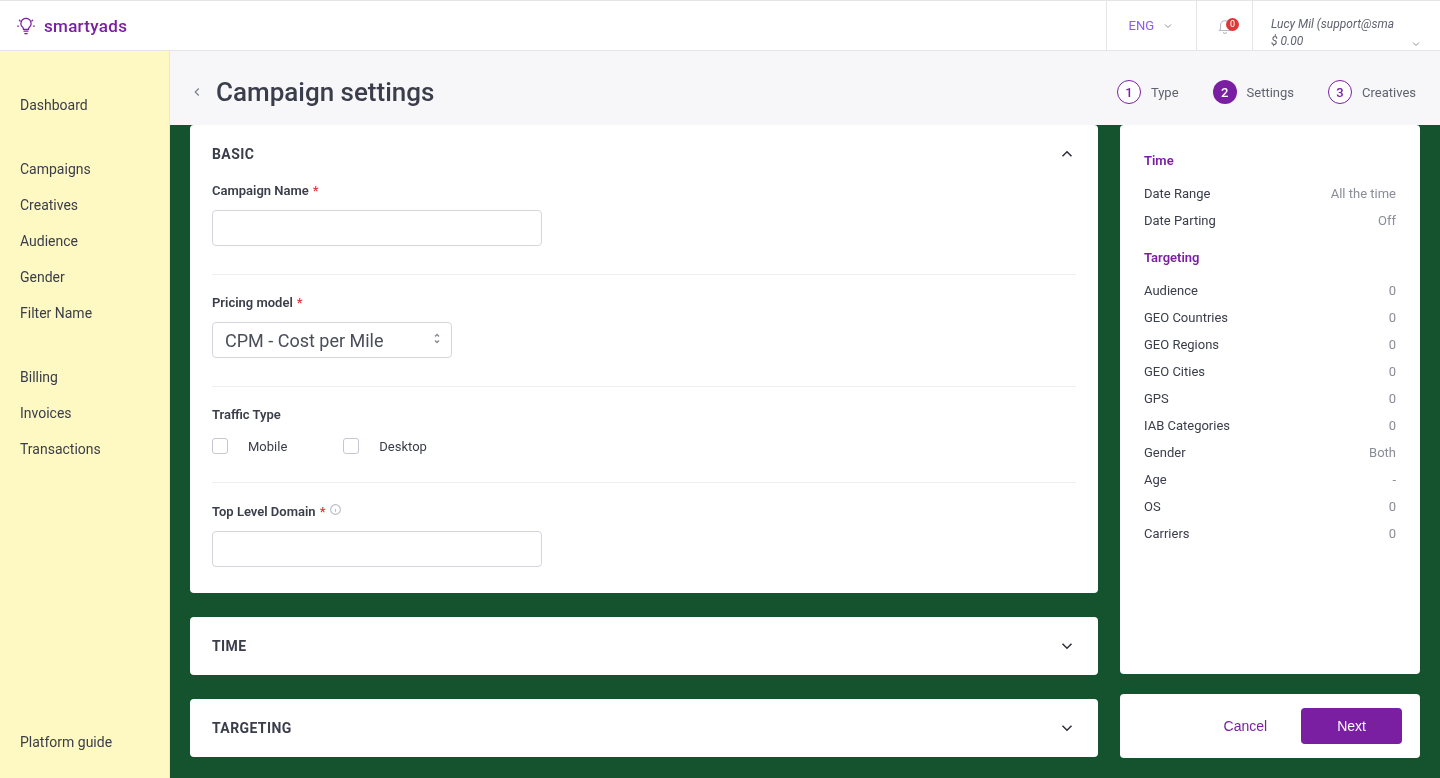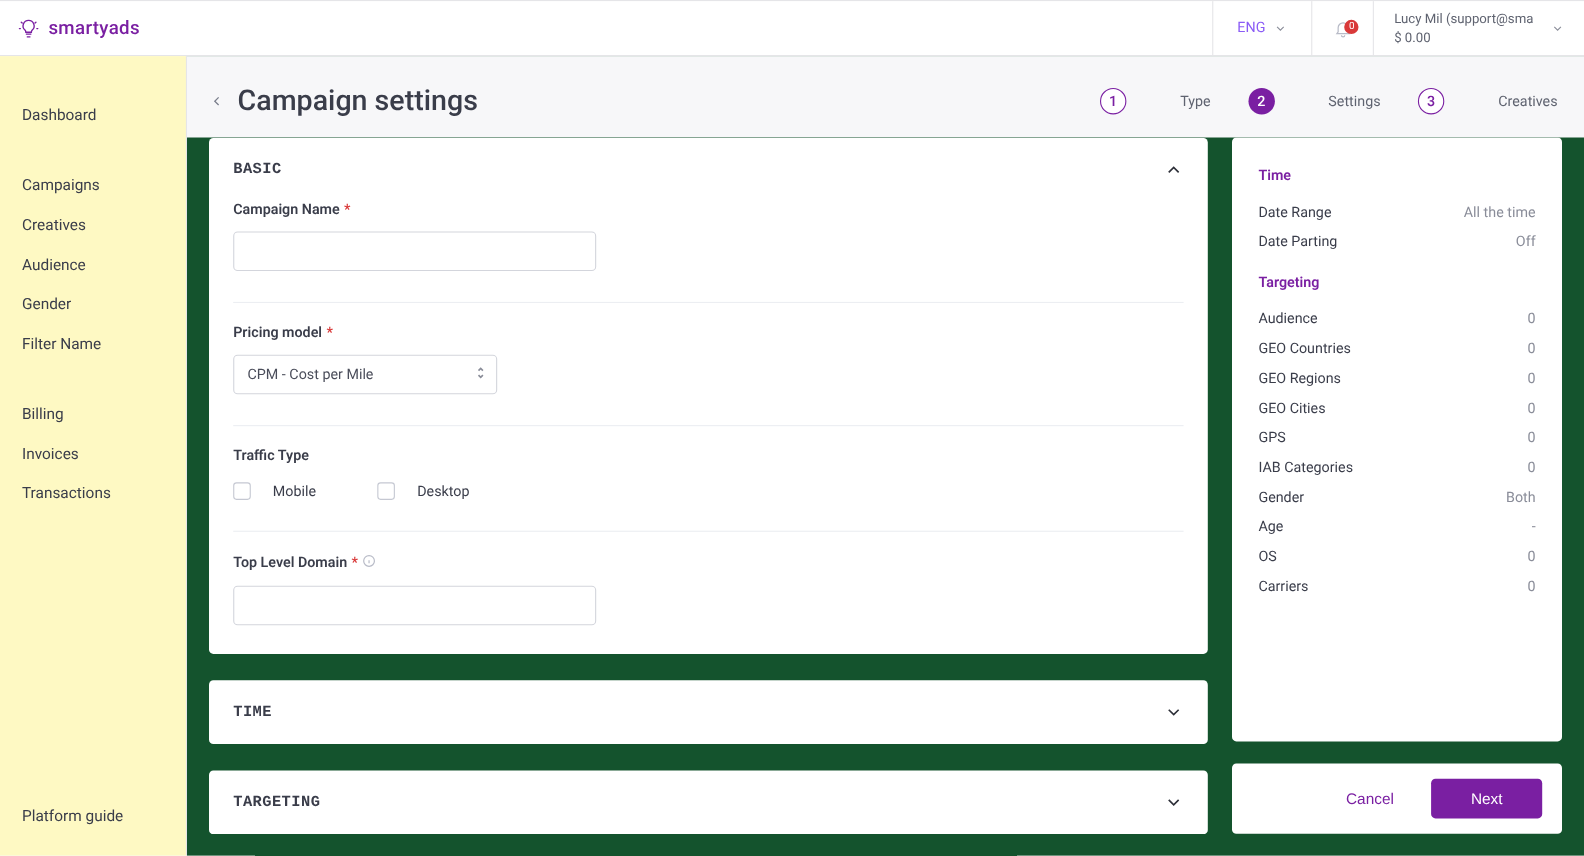--- a/index.html
+++ b/index.html
@@ -33,24 +33,24 @@
     cursor: pointer;
   }
   .bell svg { width: 18px; height: 18px; color: #b8bbc7; }
   .bell-badge {
     position: absolute; top: 17px; right: 13px;
     background: #d93939; color: #fff; font-size: 9px;
     min-width: 13px; height: 13px; line-height: 13px; text-align: center;
     border-radius: 7px; padding: 0 3px;
   }
   .user {
-    display: flex; align-items: center; gap: 16px;
+    display: flex; align-items: flex-end; gap: 16px;
     padding: 0 18px; height: 100%;
     border-left: 1px solid #e5e5e8;
-    cursor: pointer; max-width: 200px;
+    cursor: pointer; max-width: 200px; font-style: italic;
   }
   .user-col { display: flex; flex-direction: column; font-size: 12px; color: #5f6370; line-height: 1.4; overflow: hidden; white-space: nowrap; }
   .user-name { font-size: 12px; }
   .user-balance { font-size: 12px; }
 
   
   .shell { display: flex; height: calc(778px - 51px); }
 
   
   .sidebar {
@@ -92,55 +92,55 @@
   .page-title { font-size: 26px; font-weight: 500; color: #3a3d4a; }
   .steps { margin-left: auto; display: flex; align-items: center; gap: 34px; padding-right: 4px; }
   .step { display: flex; align-items: center; gap: 10px; cursor: pointer; }
   .step-circle {
     width: 24px; height: 24px; border-radius: 50%;
     display: flex; align-items: center; justify-content: center;
     font-size: 13px; font-weight: 500;
   }
   .step-outline { color: #7a1fa2; border: 1.5px solid #7a1fa2; background: #fff; }
   .step-filled { color: #fff; background: #7a1fa2; }
-  .step-label { font-size: 13px; color: #5f6370; margin-left: 39px; }
+  .step-label { font-size: 13px; color: #5f6370; }
 
   .content-row { display: flex; padding: 0 20px 20px; gap: 18px; min-height: 0; height: 100%; overflow: hidden; }
   .center-col { flex: 1; min-width: 0; overflow: hidden; position: relative; }
   .center-scroll { height: 100%; overflow-y: scroll; padding-right: 4px; }
   .center-scroll::-webkit-scrollbar { width: 8px; }
   .center-scroll::-webkit-scrollbar-thumb { background: #d3d5dc; border-radius: 4px; }
   .center-scroll::-webkit-scrollbar-track { background: #efeff2; border-radius: 4px; }
 
   .card {
     background: #fff; border-radius: 4px;
     padding: 20px 22px;
     margin-bottom: 24px;
   }
   .card-head { display: flex; align-items: center; justify-content: space-between; cursor: pointer; }
-  .card-title { font-size: 14px; font-weight: 700; color: #3a3d4a; letter-spacing: .4px; font-family: Liberation Mono, monospace; }
+  .card-title { font-size: 14px; font-weight: 700; color: #3a3d4a; letter-spacing: .4px; }
   .chev { display: flex; }
 
   .field { margin-top: 20px; }
   .field-label { font-size: 13px; font-weight: 600; color: #3a3d4a; margin-bottom: 12px; display: flex; align-items: center; gap: 4px; }
   .req { color: #d93939; }
   .info-icon { color: #b8bbc7; }
   .text-input {
     width: 330px; height: 36px;
     border: 1px solid #d3d5dc; border-radius: 4px;
     padding: 0 10px; font-size: 13px; color: #333;
     outline: none;
   }
   .select-wrap {
     position: relative; width: 240px;
   }
   .select-input {
     width: 100%; height: 36px;
     border: 1px solid #d3d5dc; border-radius: 4px;
-    padding: 0 28px 0 12px; font-size: 13px; color: #4a4d5a;
+    padding: 0 28px 0 12px; font-size: 18px; color: #4a4d5a;
     display: flex; align-items: center;
     outline: none; cursor: pointer; background: #fff;
   }
   .select-caret { position: absolute; right: 10px; top: 50%; transform: translateY(-50%); color: #8a8d99; }
   .hr { height: 1px; background: #eceef2; margin-top: 28px; }
 
   .checks { display: flex; gap: 56px; padding-top: 4px; }
   .check { display: flex; align-items: center; gap: 20px; cursor: pointer; }
   .box { width: 16px; height: 16px; border: 1.5px solid #c5c8d2; border-radius: 3px; }
   .check-label { font-size: 13px; color: #3a3d4a; }

